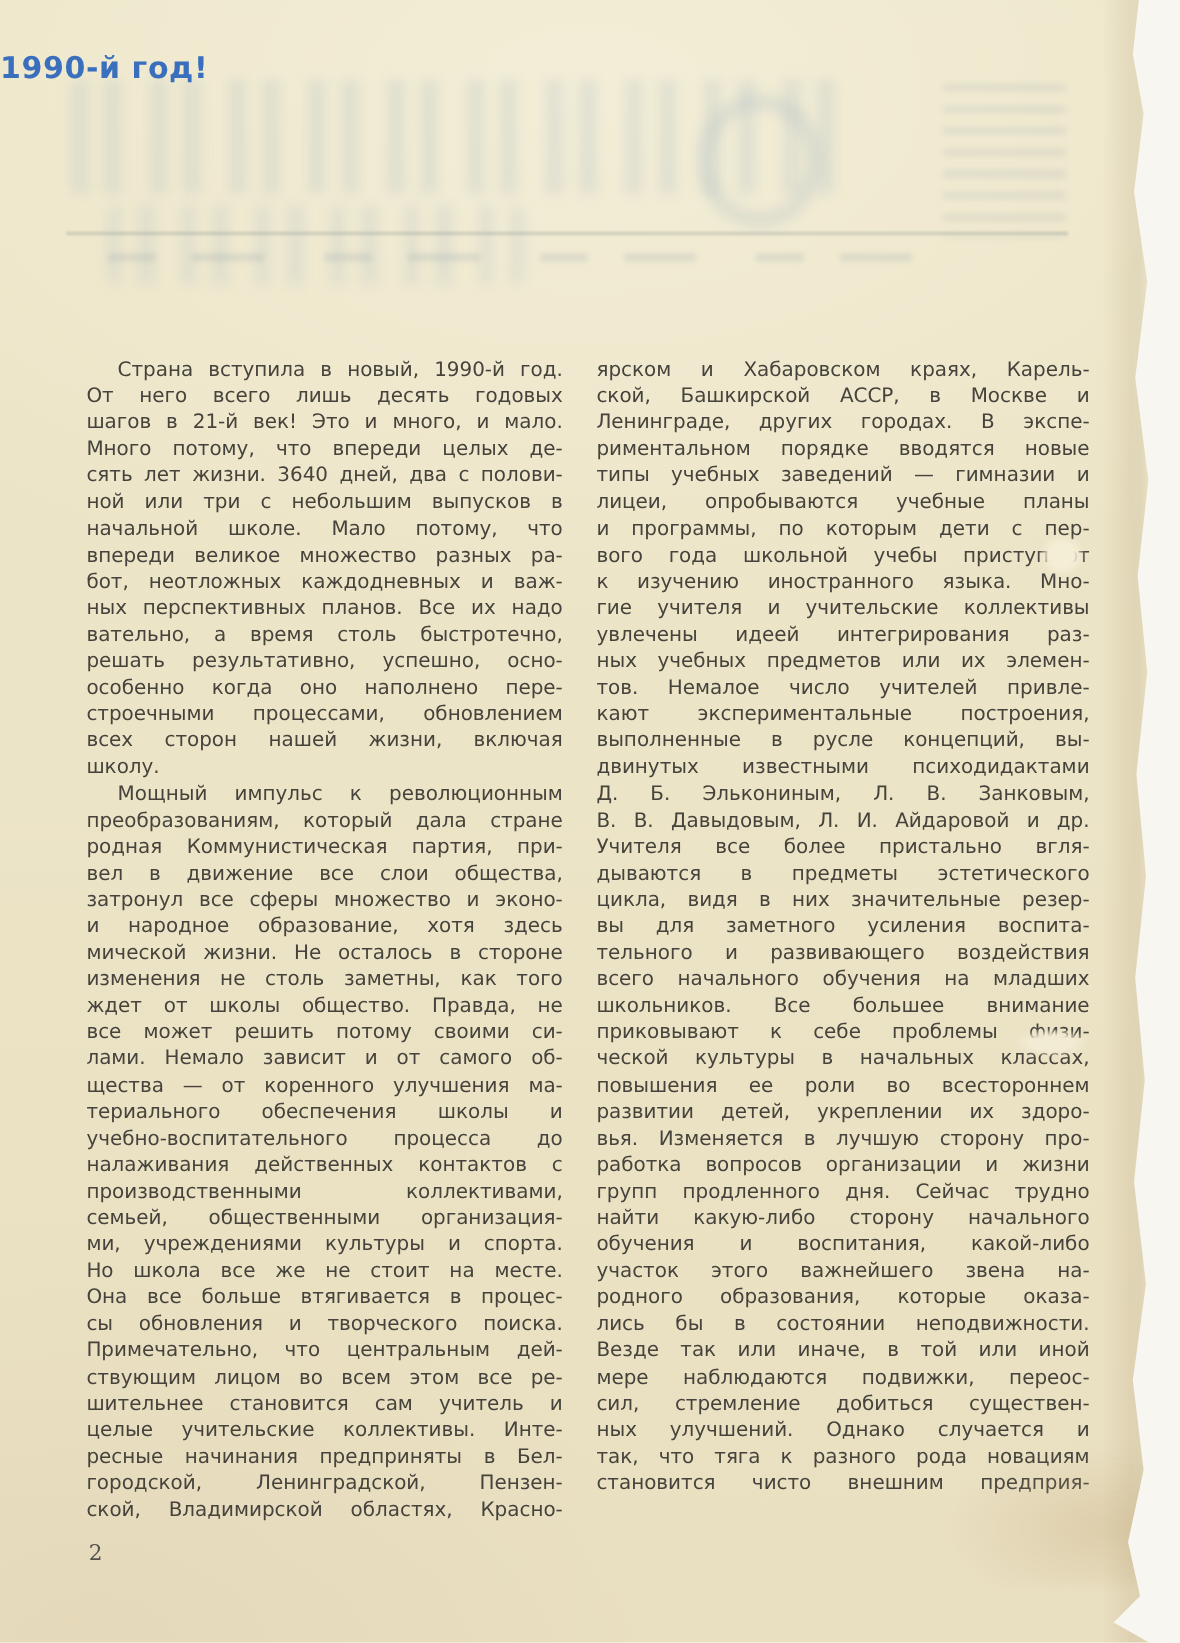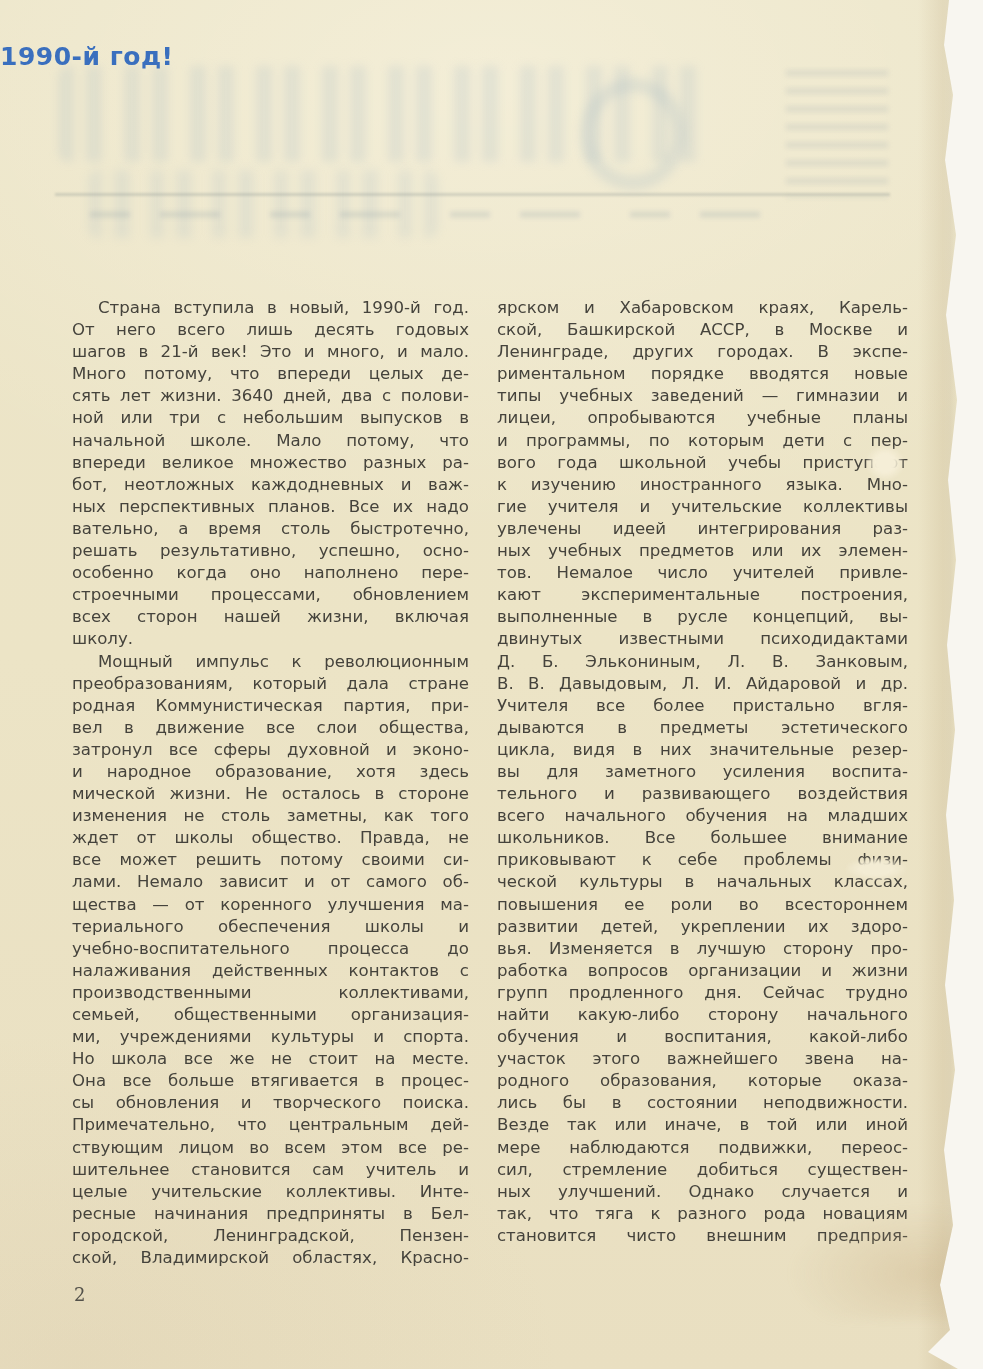--- a/index.html
+++ b/index.html
@@ -132,21 +132,21 @@
         <div class="line">вательно, а время столь быстротечно,</div>
         <div class="line">решать результативно, успешно, осно-</div>
         <div class="line">особенно когда оно наполнено пере-</div>
         <div class="line">строечными процессами, обновлением</div>
         <div class="line">всех сторон нашей жизни, включая</div>
         <div class="line para-last">школу.</div>
         <div class="line indent">Мощный импульс к революционным</div>
         <div class="line">преобразованиям, который дала стране</div>
         <div class="line">родная Коммунистическая партия, при-</div>
         <div class="line">вел в движение все слои общества,</div>
-        <div class="line">затронул все сферы духовной и эконо-</div>
+        <div class="line">затронул все сферы множество и эконо-</div>
         <div class="line">и народное образование, хотя здесь</div>
         <div class="line">мической жизни. Не осталось в стороне</div>
         <div class="line">изменения не столь заметны, как того</div>
         <div class="line">ждет от школы общество. Правда, не</div>
         <div class="line">все может решить потому своими си-</div>
         <div class="line">лами. Немало зависит и от самого об-</div>
         <div class="line">щества — от коренного улучшения ма-</div>
         <div class="line">териального обеспечения школы и</div>
         <div class="line">учебно-воспитательного процесса до</div>
         <div class="line">налаживания действенных контактов с</div>

